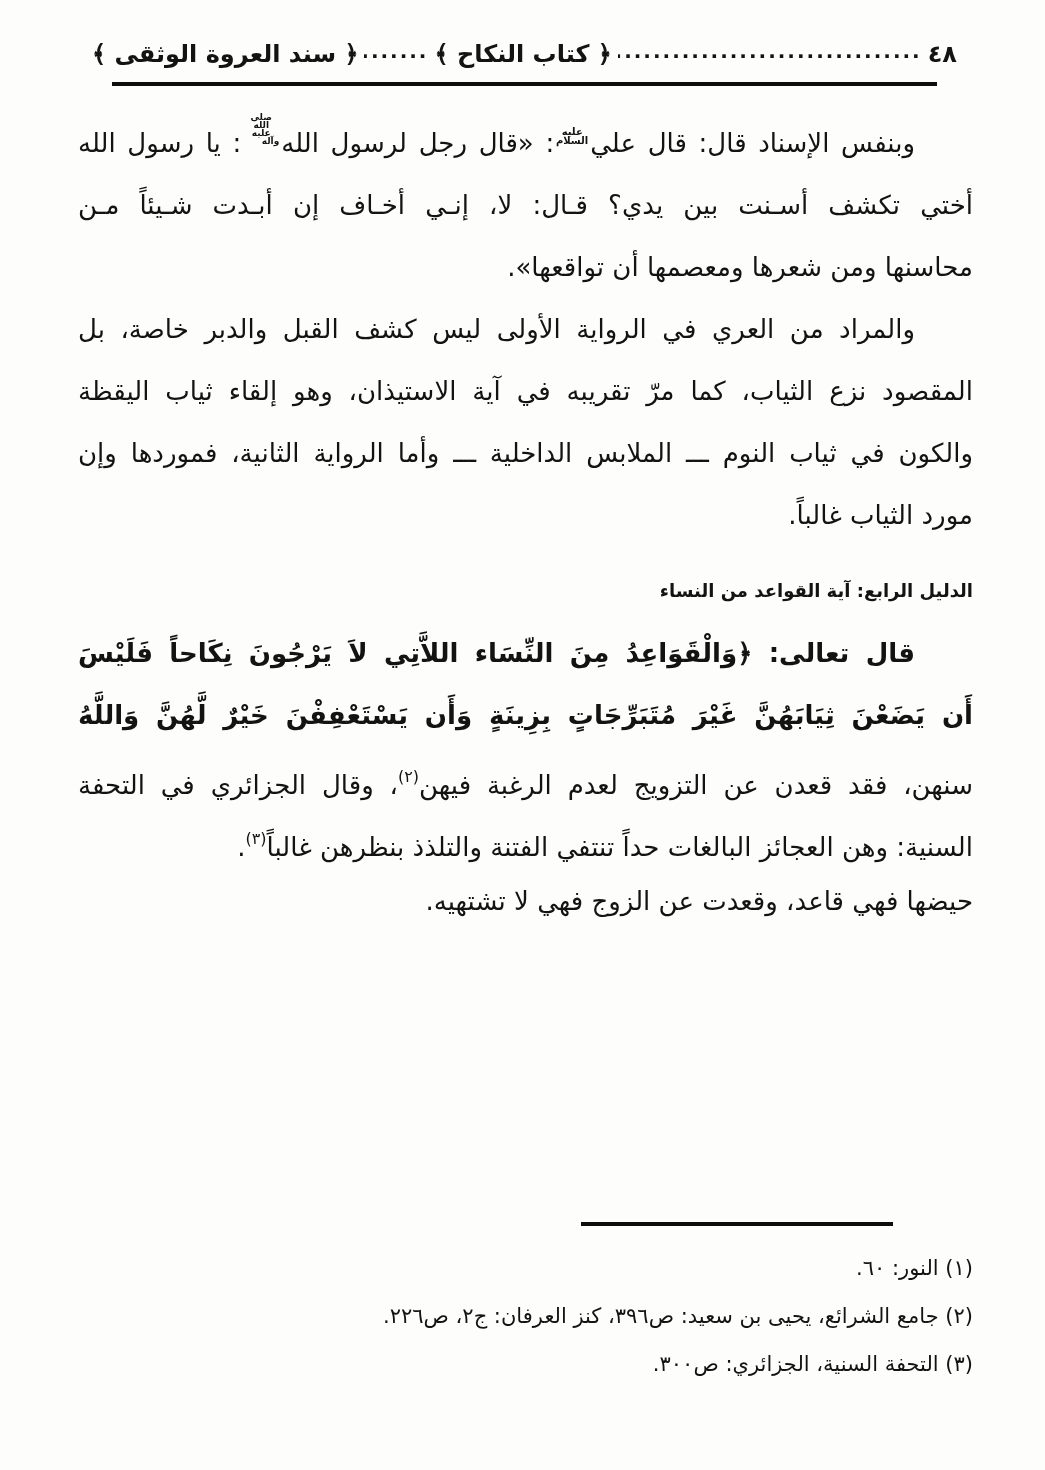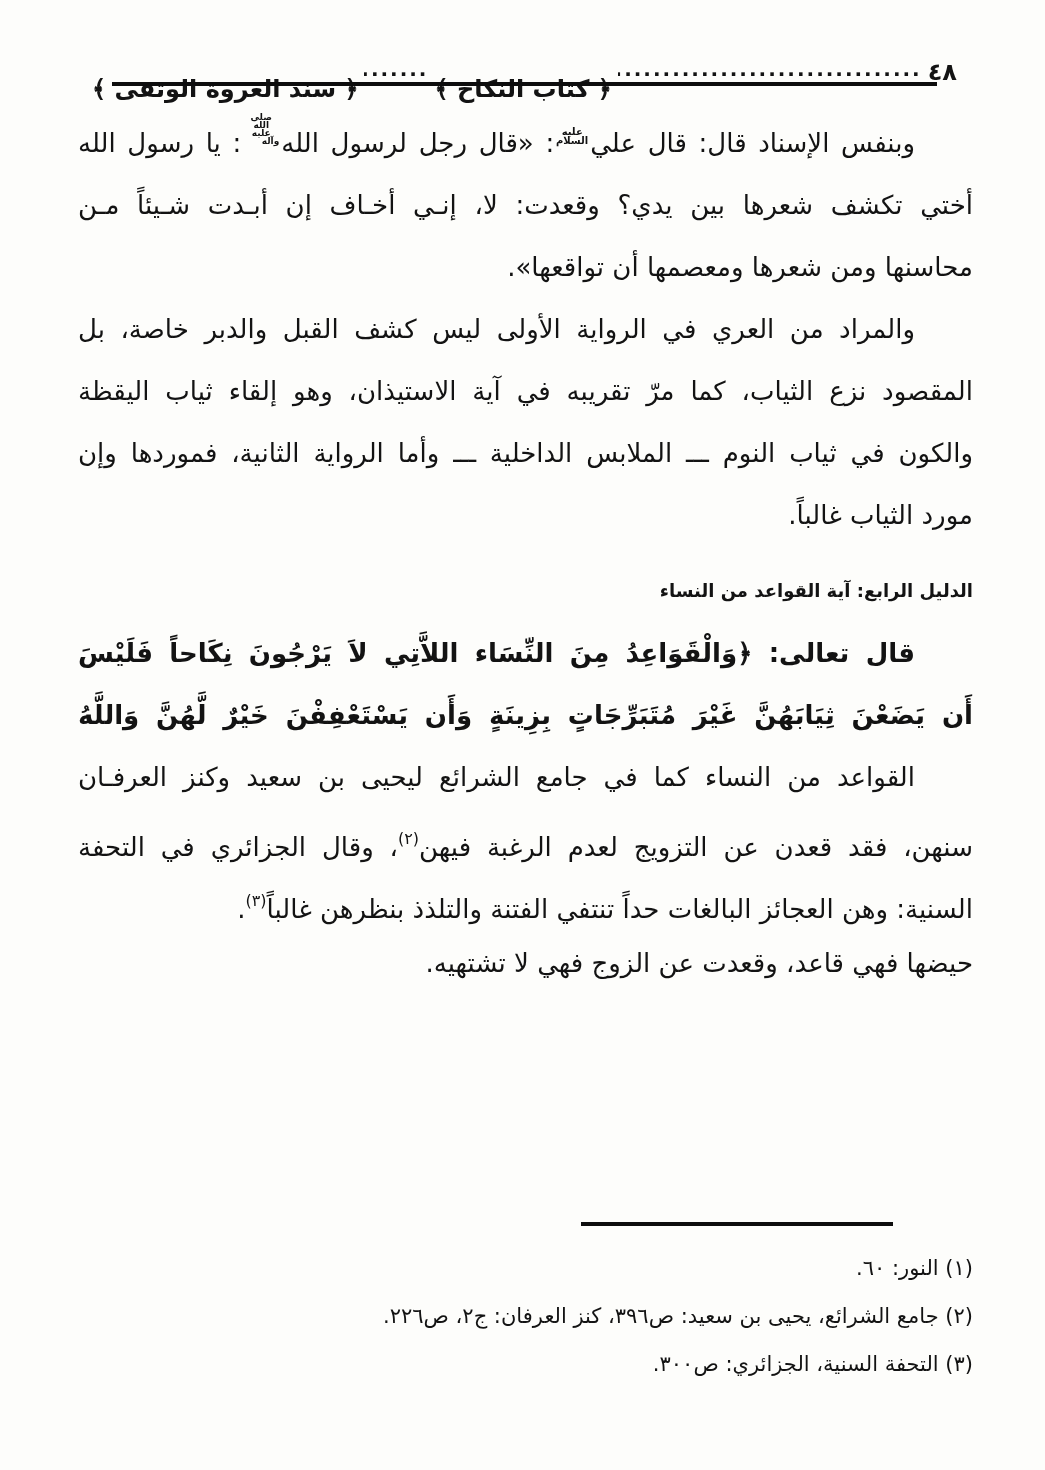--- a/index.html
+++ b/index.html
@@ -28,21 +28,21 @@
   .leader {
     overflow: hidden;
     white-space: nowrap;
     font-weight: bold;
     letter-spacing: 2px;
     font-size: 20px;
     transform: translateY(-3px);
   }
   .leader.grow { flex: 1 1 0; min-width: 0; margin: 0 6px; }
   .leader.short { flex: 0 0 64px; width: 64px; margin: 0 6px; }
-  .head-title { flex: 0 0 auto; margin-top: 35px; }
+  .head-title { flex: 0 0 auto; }
   .head-rule {
     position: absolute;
     top: 82px; right: 108px; left: 112px;
     height: 4px;
     background: #0d0d0d;
   }
   
   .body-text {
     position: absolute;
     top: 112px; right: 72px; left: 78px;
@@ -114,36 +114,35 @@
     <span class="leader short">..............</span>
     <span class="head-title">﴿ سند العروة الوثقى ﴾</span>
   </div>
   <div class="head-rule"></div>
 
   <div class="body-text">
 
     <div class="line just ind">
       <span>وبنفس الإسناد قال: قال علي</span><span class="honorific">عليه السلام</span><span>: «قال رجل لرسول الله</span><span class="honorific wide">صلى الله عليه وآله</span><span>: يا رسول الله</span>
     </div>
-    <div class="line just">أختي تكشف شعرها بين يدي؟ وقعدت: لا، إنـي أخـاف إن أبـدت شـيئاً مـن</div>
+    <div class="line just">أختي تكشف أسـنت بين يدي؟ قـال: لا، إنـي أخـاف إن أبـدت شـيئاً مـن</div>
     <div class="line end">محاسنها ومن شعرها ومعصمها أن تواقعها».</div>
 
     <div class="line just ind">والمراد من العري في الرواية الأولى ليس كشف القبل والدبر خاصة، بل</div>
     <div class="line just">المقصود نزع الثياب، كما مرّ تقريبه في آية الاستيذان، وهو إلقاء ثياب اليقظة</div>
     <div class="line just">والكون في ثياب النوم ـــ الملابس الداخلية ـــ وأما الرواية الثانية، فموردها وإن</div>
     <div class="line end">مورد الثياب غالباً.</div>
 
     <div class="heading-line">الدليل الرابع: آية القواعد من النساء</div>
 
     <div class="line just ind verse">قال تعالى: ﴿وَالْقَوَاعِدُ مِنَ النِّسَاء اللاَّتِي لاَ يَرْجُونَ نِكَاحاً فَلَيْسَ عَلَيْهِنَّ جُنَـاحٌ</div>
     <div class="line just verse">
       <span>أَن يَضَعْنَ ثِيَابَهُنَّ غَيْرَ مُتَبَرِّجَاتٍ بِزِينَةٍ وَأَن يَسْتَعْفِفْنَ خَيْرٌ لَّهُنَّ وَاللَّهُ سَمِيعٌ عَلِيمٌ﴾</span>
     </div>
 
-    <div class="line just ind">القواعد من النساء كما في جامع الشرائع ليحيى بن سعيد وكنز العرفـان</div>
     <div class="line just">
       <span>سنهن، فقد قعدن عن التزويج لعدم الرغبة فيهن</span><sup class="fnref">(٢)</sup><span>، وقال الجزائري في التحفة</span>
     </div>
     <div class="line end">
       <span>السنية: وهن العجائز البالغات حداً تنتفي الفتنة والتلذذ بنظرهن غالباً</span><sup class="fnref">(٣)</sup><span>.</span>
     </div>
 
     <div class="line end">حيضها فهي قاعد، وقعدت عن الزوج فهي لا تشتهيه.</div>
 
   </div>

